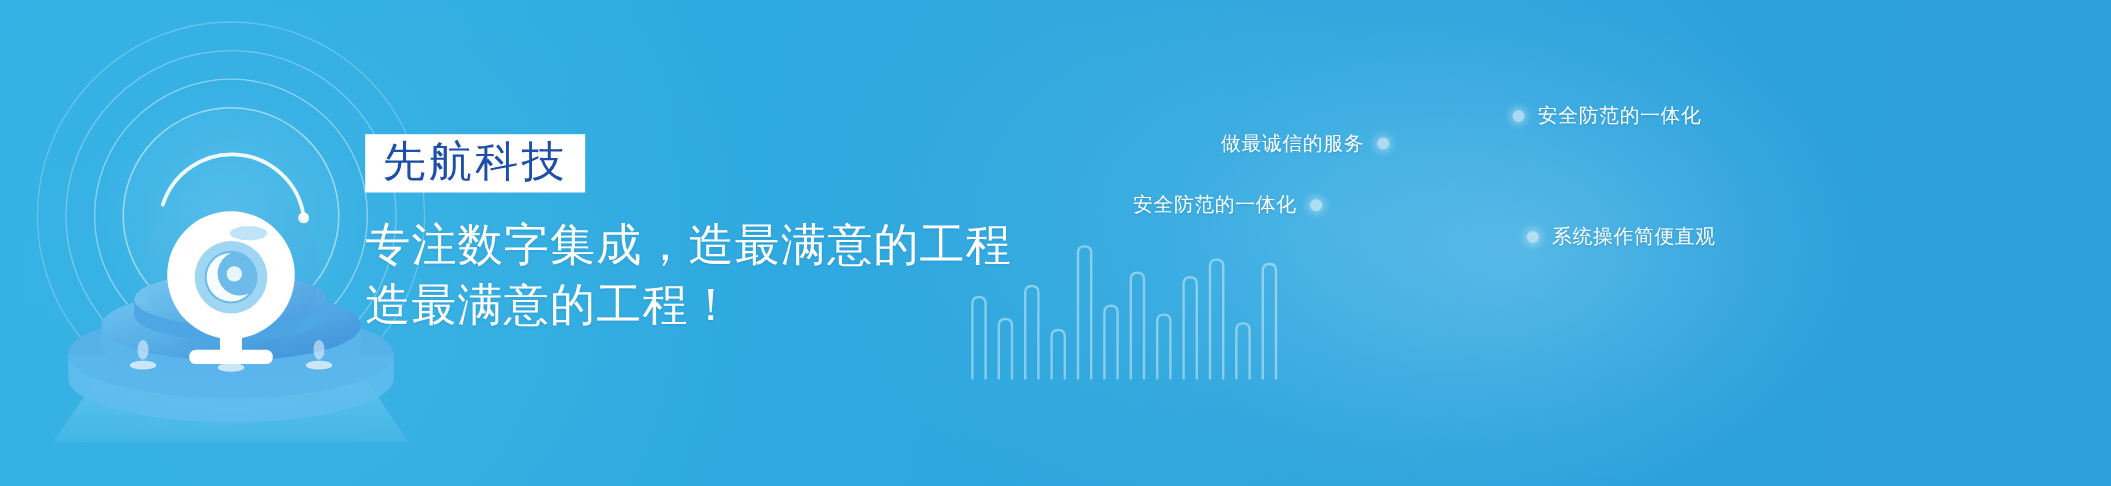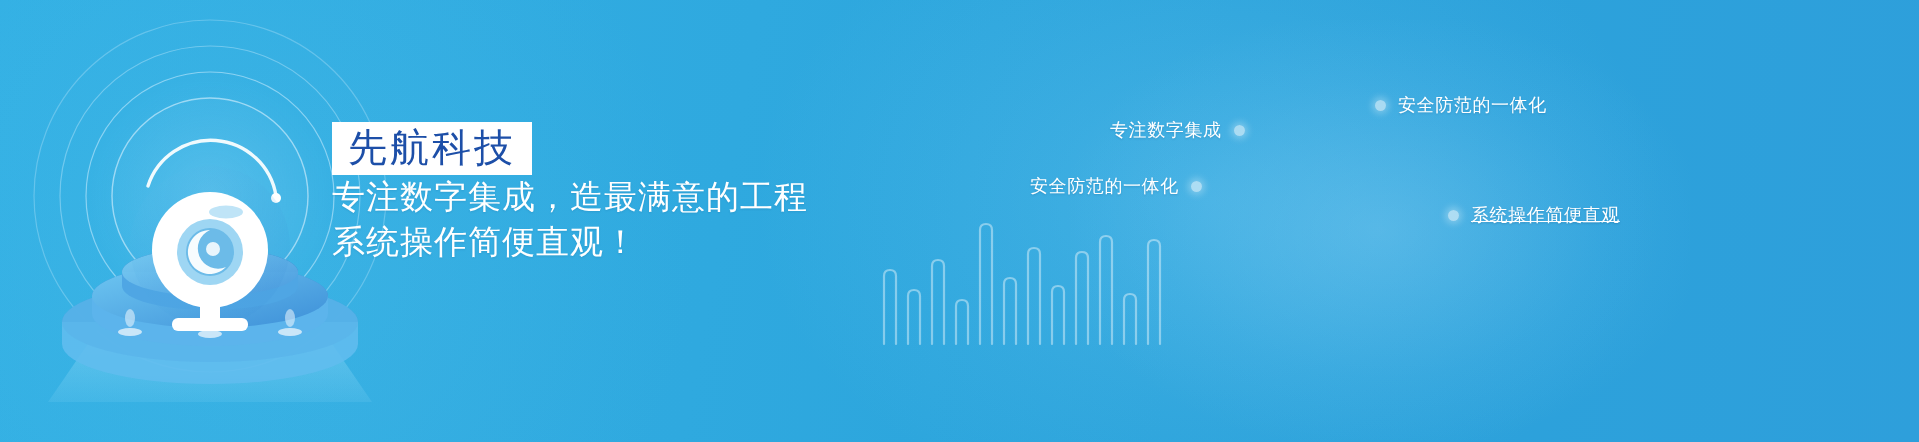--- a/index.html
+++ b/index.html
@@ -54,22 +54,23 @@
     text-align: center;
   }
   .title-box .title-text {
     font-size: 39px;
     color: #1d4fa8;
     letter-spacing: 3px;
     font-weight: 400;
     white-space: nowrap;
   }
   .subtitle {
+    margin-top: 20px;
     color: #ffffff;
-    font-size: 33px;
+    font-size: 41px;
     line-height: 1.35;
     letter-spacing: 1px;
     font-weight: 400;
     text-shadow: 0 1px 2px rgba(20,90,140,0.18);
   }
   .subtitle .line { display: block; white-space: nowrap; }
 
   
   .waveform {
     position: absolute;
@@ -108,21 +109,21 @@
     box-shadow: 0 0 7px 3px rgba(255,255,255,0.30);
     vertical-align: middle;
   }
   .label .txt { vertical-align: middle; }
   .label.right-side .txt { margin-left: 12px; }
   .label.left-side .dot { margin-left: 12px; }
 
   .label-1 { left: 1375px; top: 93px; }
   .label-2 { left: 1110px; top: 118px; }
   .label-3 { left: 1030px; top: 174px; }
-  .label-4 { left: 1448px; top: 203px; text-decoration: underline; }
+  .label-4 { left: 1388px; top: 203px; }
 </style>
 </head>
 <body>
 
 <div class="banner">
 
   <div class="glow-left"></div>
   <div class="glow-a"></div>
   <div class="glow-b"></div>
 
@@ -214,30 +215,30 @@
       <ellipse cx="290" cy="332" rx="12" ry="4" fill="#ffffff" opacity="0.75"></ellipse>
     </g>
   </svg>
 
   <div class="text-block">
     <div class="title-box">
       <span class="title-text">先航科技</span>
     </div>
     <div class="subtitle">
       <span class="line">专注数字集成，造最满意的工程</span>
-      <span class="line">系统操作简便直观！</span>
+      <span class="line">造最满意的工程！</span>
     </div>
   </div>
 
   <div class="label label-1 right-side">
     <span class="dot"></span><span class="txt">安全防范的一体化</span>
   </div>
 
   <div class="label label-2 left-side">
-    <span class="txt">专注数字集成</span><span class="dot"></span>
+    <span class="txt">做最诚信的服务</span><span class="dot"></span>
   </div>
 
   <div class="label label-3 left-side">
     <span class="txt">安全防范的一体化</span><span class="dot"></span>
   </div>
 
   <div class="label label-4 right-side">
     <span class="dot"></span><span class="txt">系统操作简便直观</span>
   </div>
 

